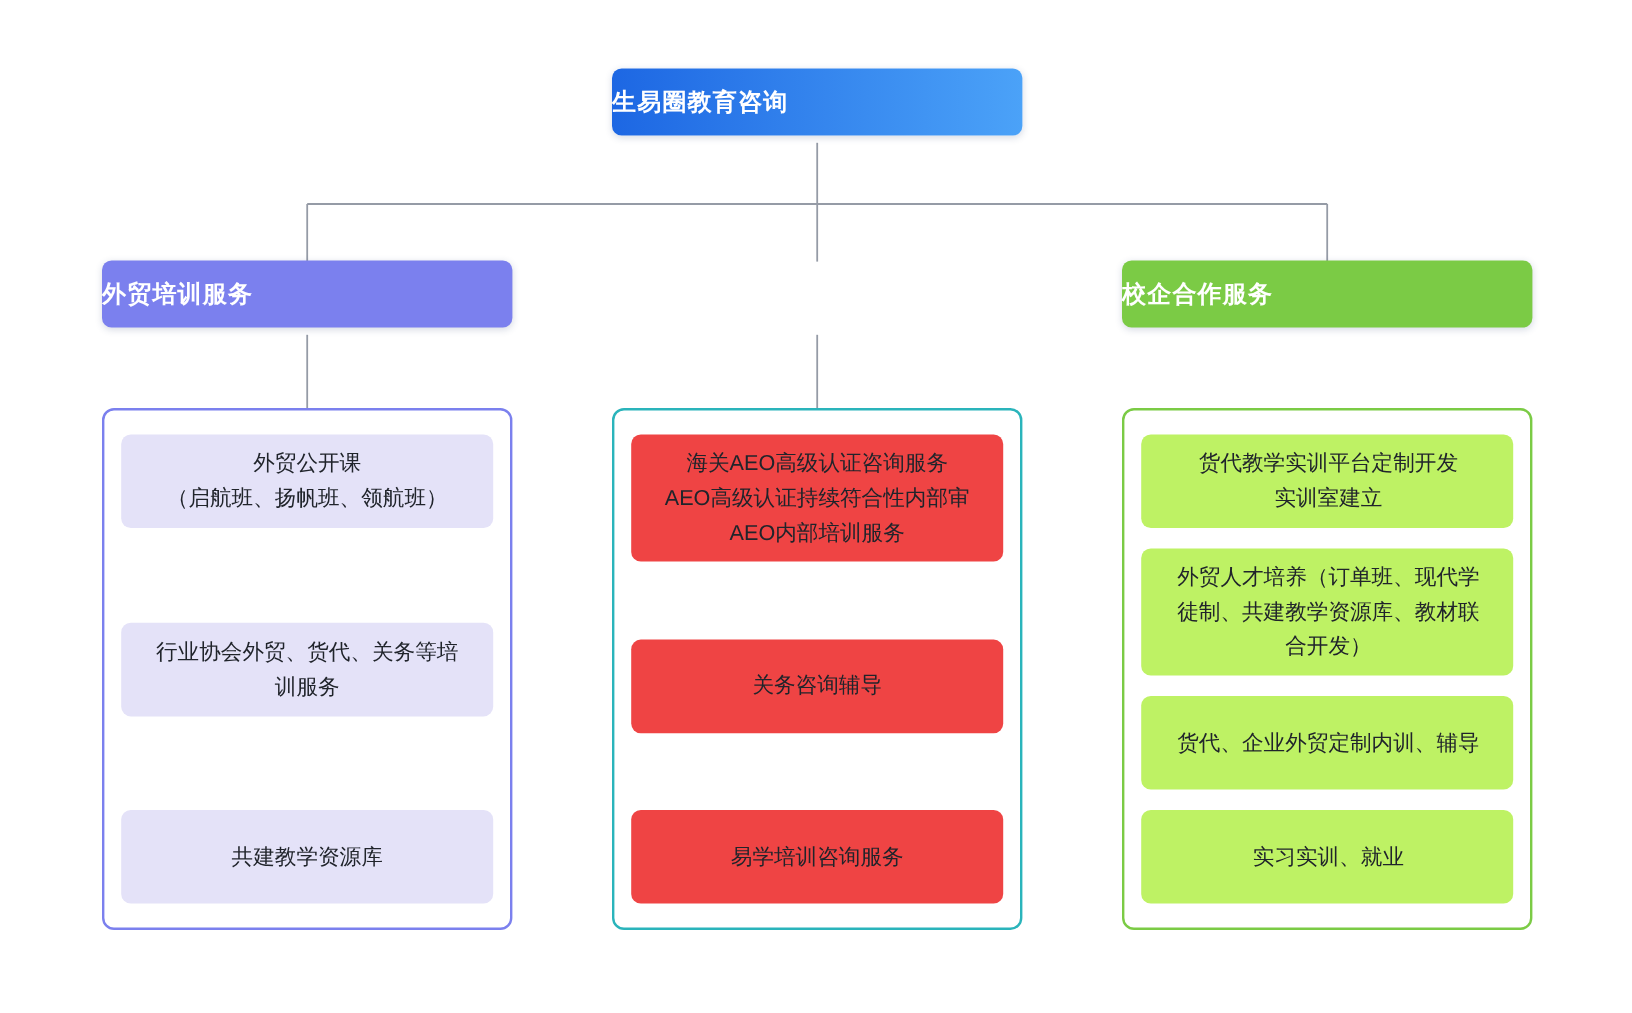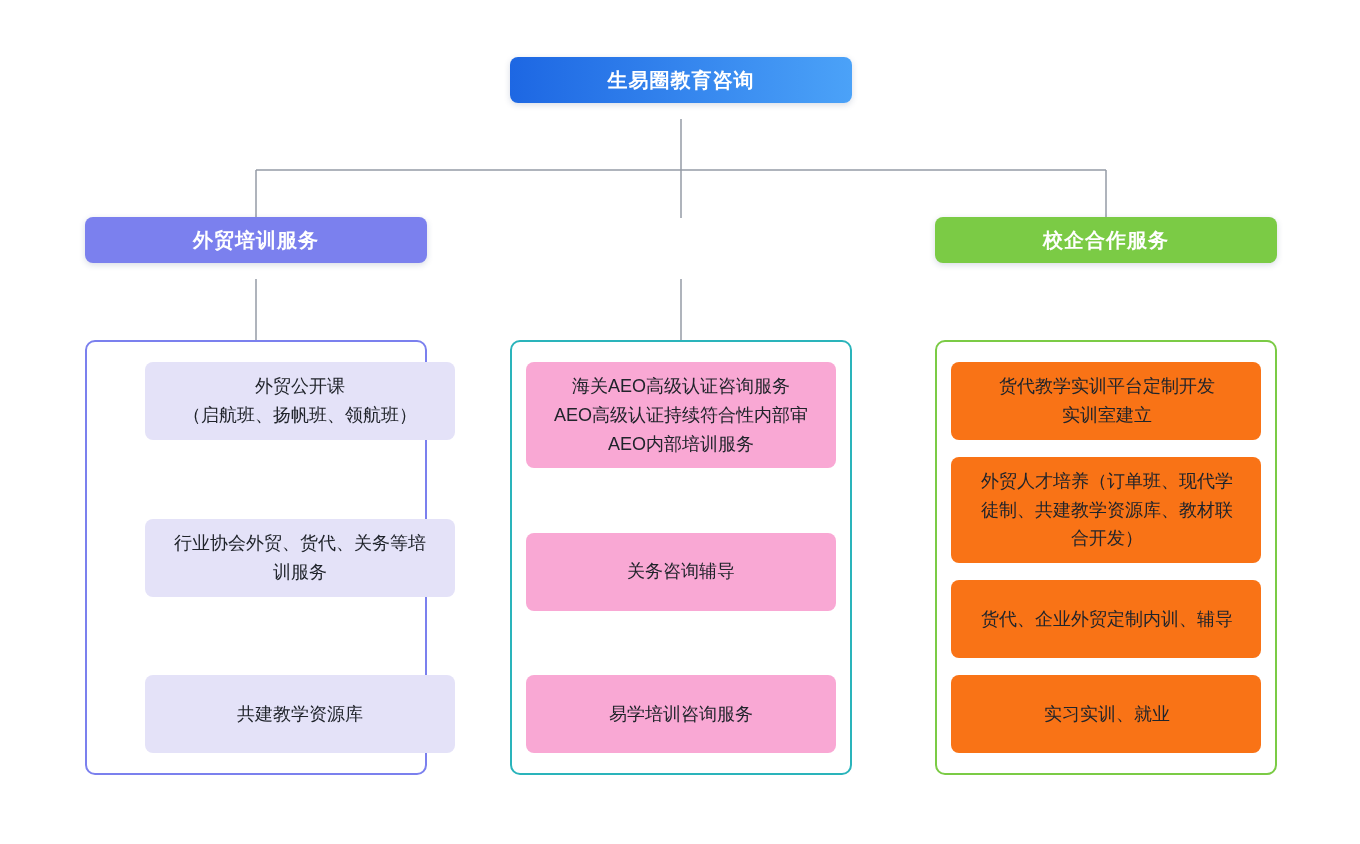--- a/index.html
+++ b/index.html
@@ -13,25 +13,24 @@
   }
   .connector-layer {
     position: absolute;
     left: 0; top: 0;
     width: 1360px; height: 844px;
     z-index: 0;
   }
   .node {
     position: absolute;
     width: 342px;
-    height: 46px;
+    height: 56px;
     border-radius: 8px;
     display: flex;
     align-items: center;
-    justify-content: center;
     color: #ffffff;
     font-size: 20px;
     font-weight: bold;
     letter-spacing: 1px;
     z-index: 2;
     box-shadow: 0 2px 6px rgba(40, 60, 110, 0.18);
   }
   .root-node {
     left: 510px; top: 57px;
     background: linear-gradient(90deg, #1d67e3 0%, #4ba2f8 100%);
@@ -65,23 +64,23 @@
     display: flex;
     align-items: center;
     justify-content: center;
     text-align: center;
     font-size: 18px;
     line-height: 1.6;
     color: #20242b;
     padding: 10px 22px;
     white-space: pre-line;
   }
-  .container-1 .item { background: #e4e2f8; margin-left: 44px; }
-  .container-2 .item { background: #f9a8d4; }
-  .container-3 .item { background: #f97316; padding-left: 24px; }
+  .container-1 .item { background: #e4e2f8; }
+  .container-2 .item { background: #ef4444; }
+  .container-3 .item { background: #bef264; padding-left: 24px; }
 </style>
 </head>
 <body>
 
 <div class="canvas">
 
   <svg class="connector-layer" viewBox="0 0 1360 844" xmlns="http://www.w3.org/2000/svg">
     <g stroke="#959ba6" stroke-width="1.5" fill="none">
       <line x1="681" y1="119" x2="681" y2="170"></line>
       <line x1="256" y1="170" x2="1106" y2="170"></line>

